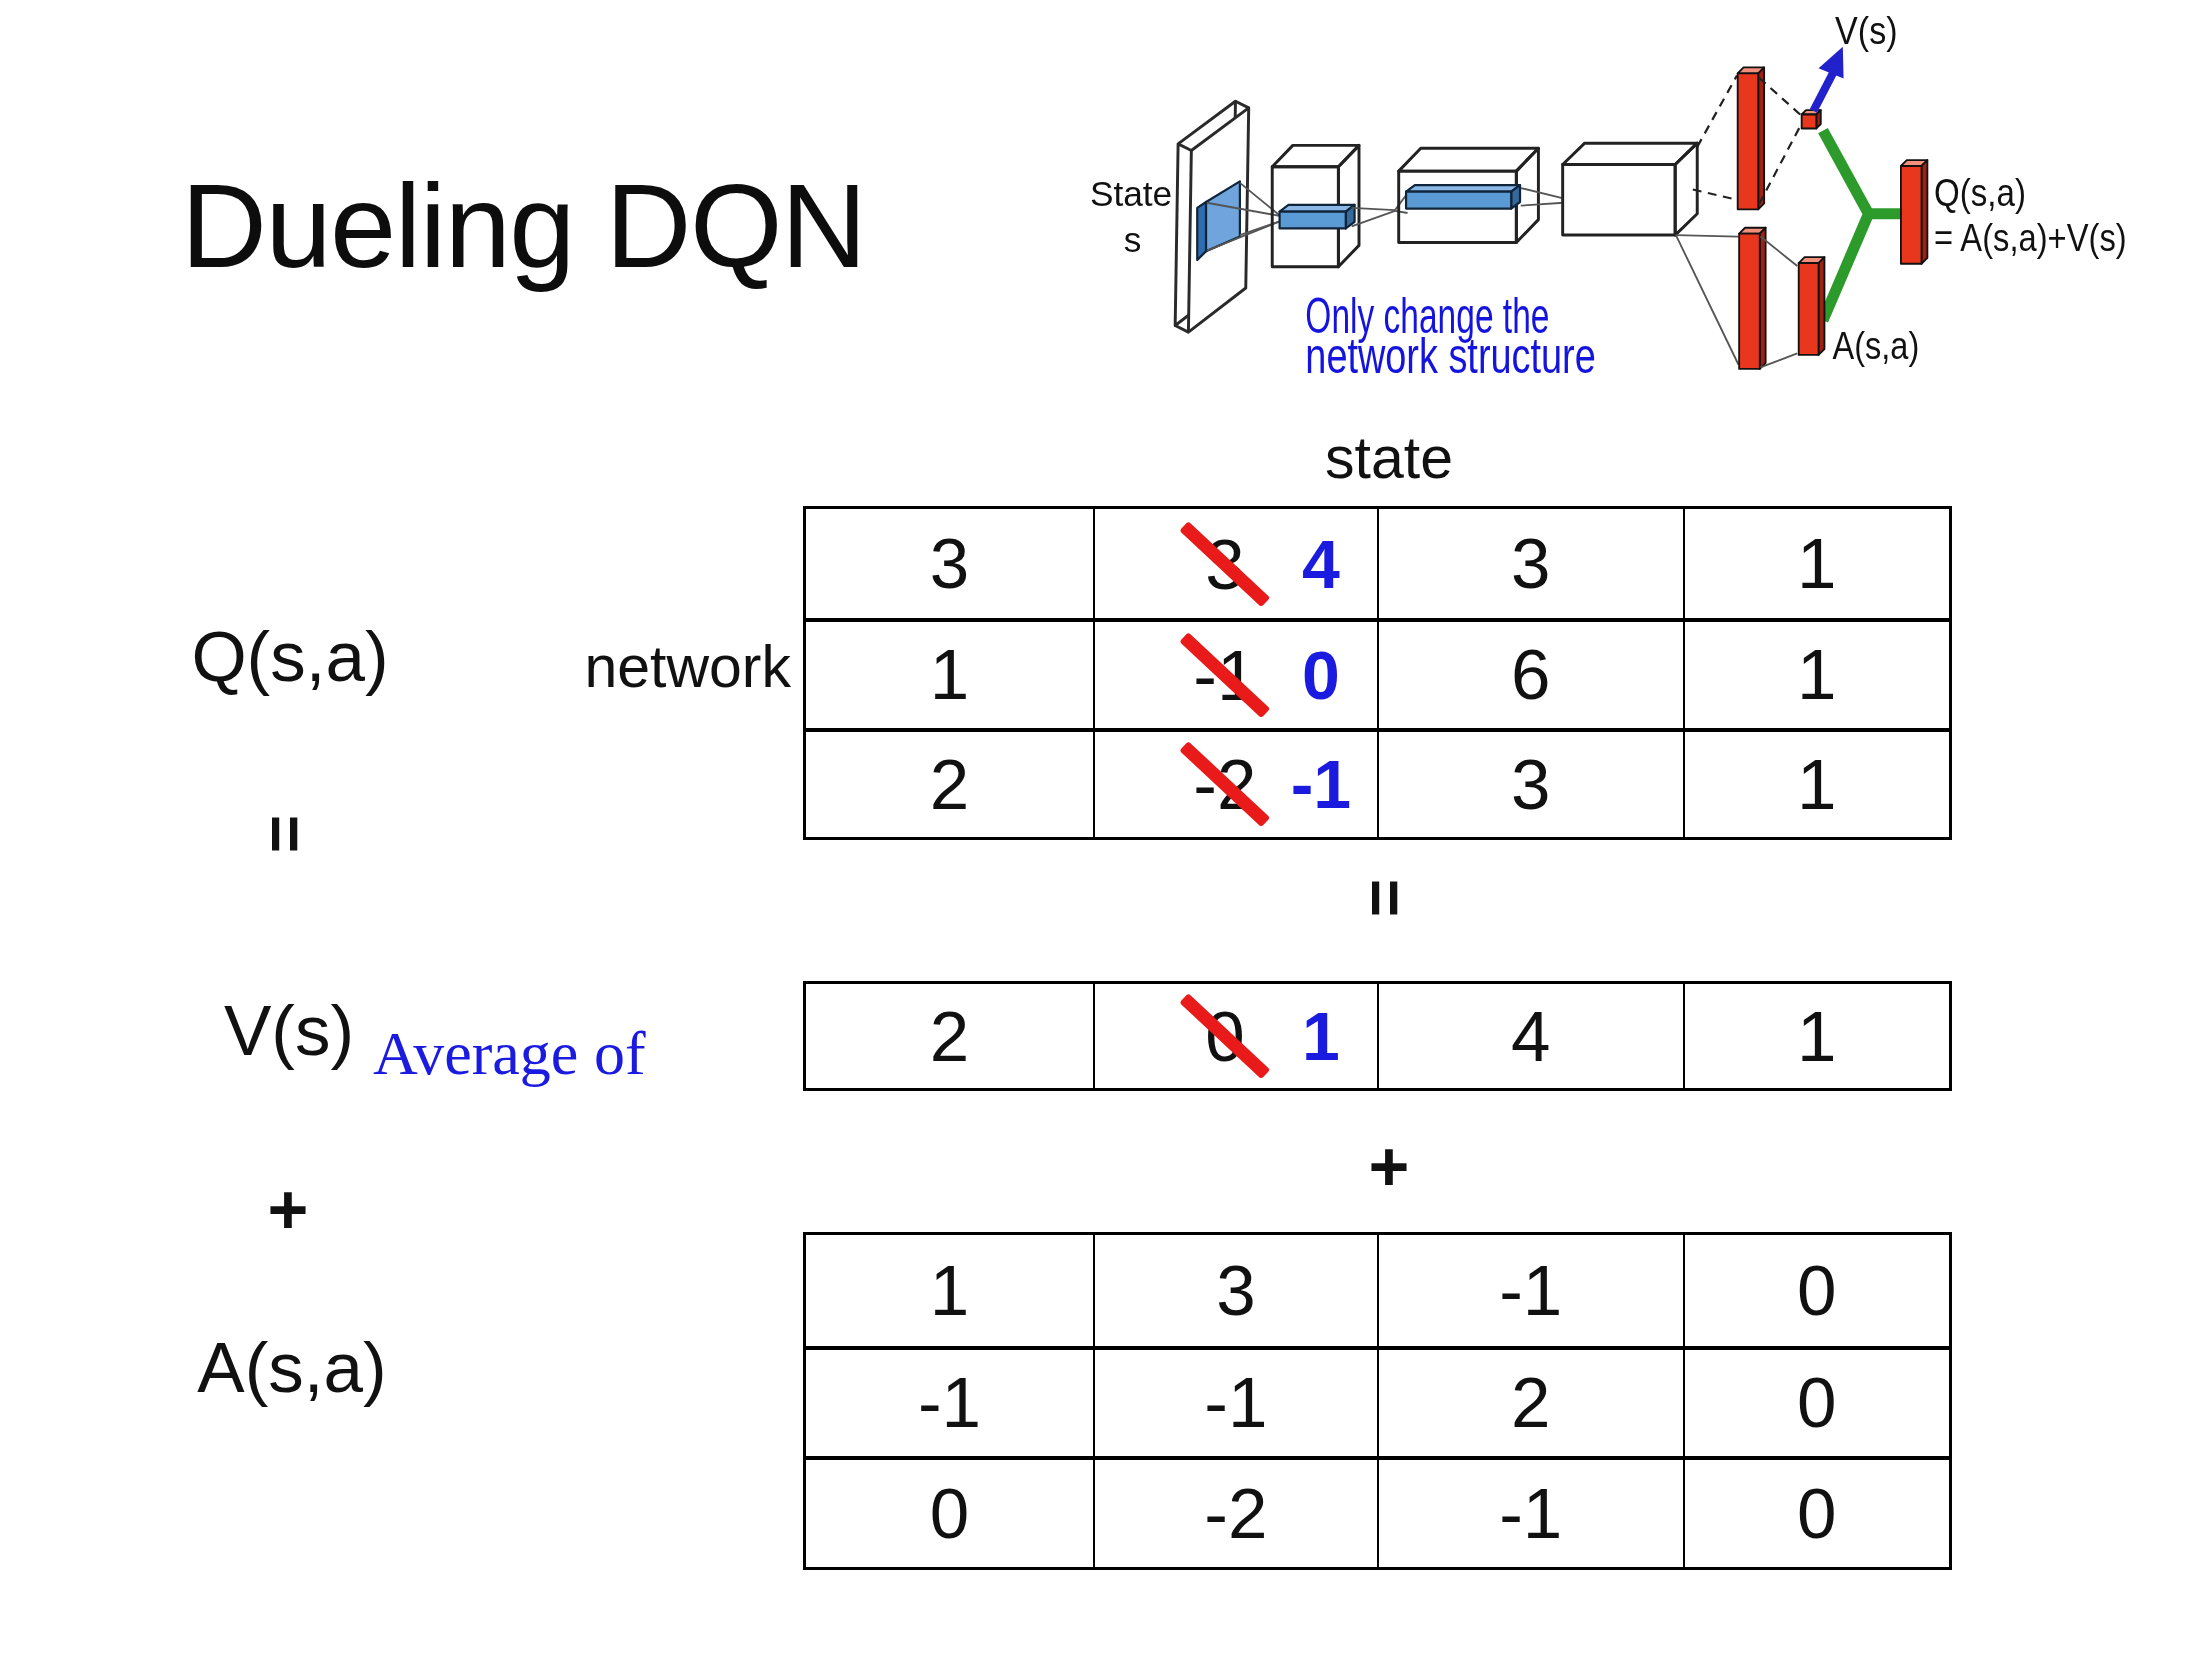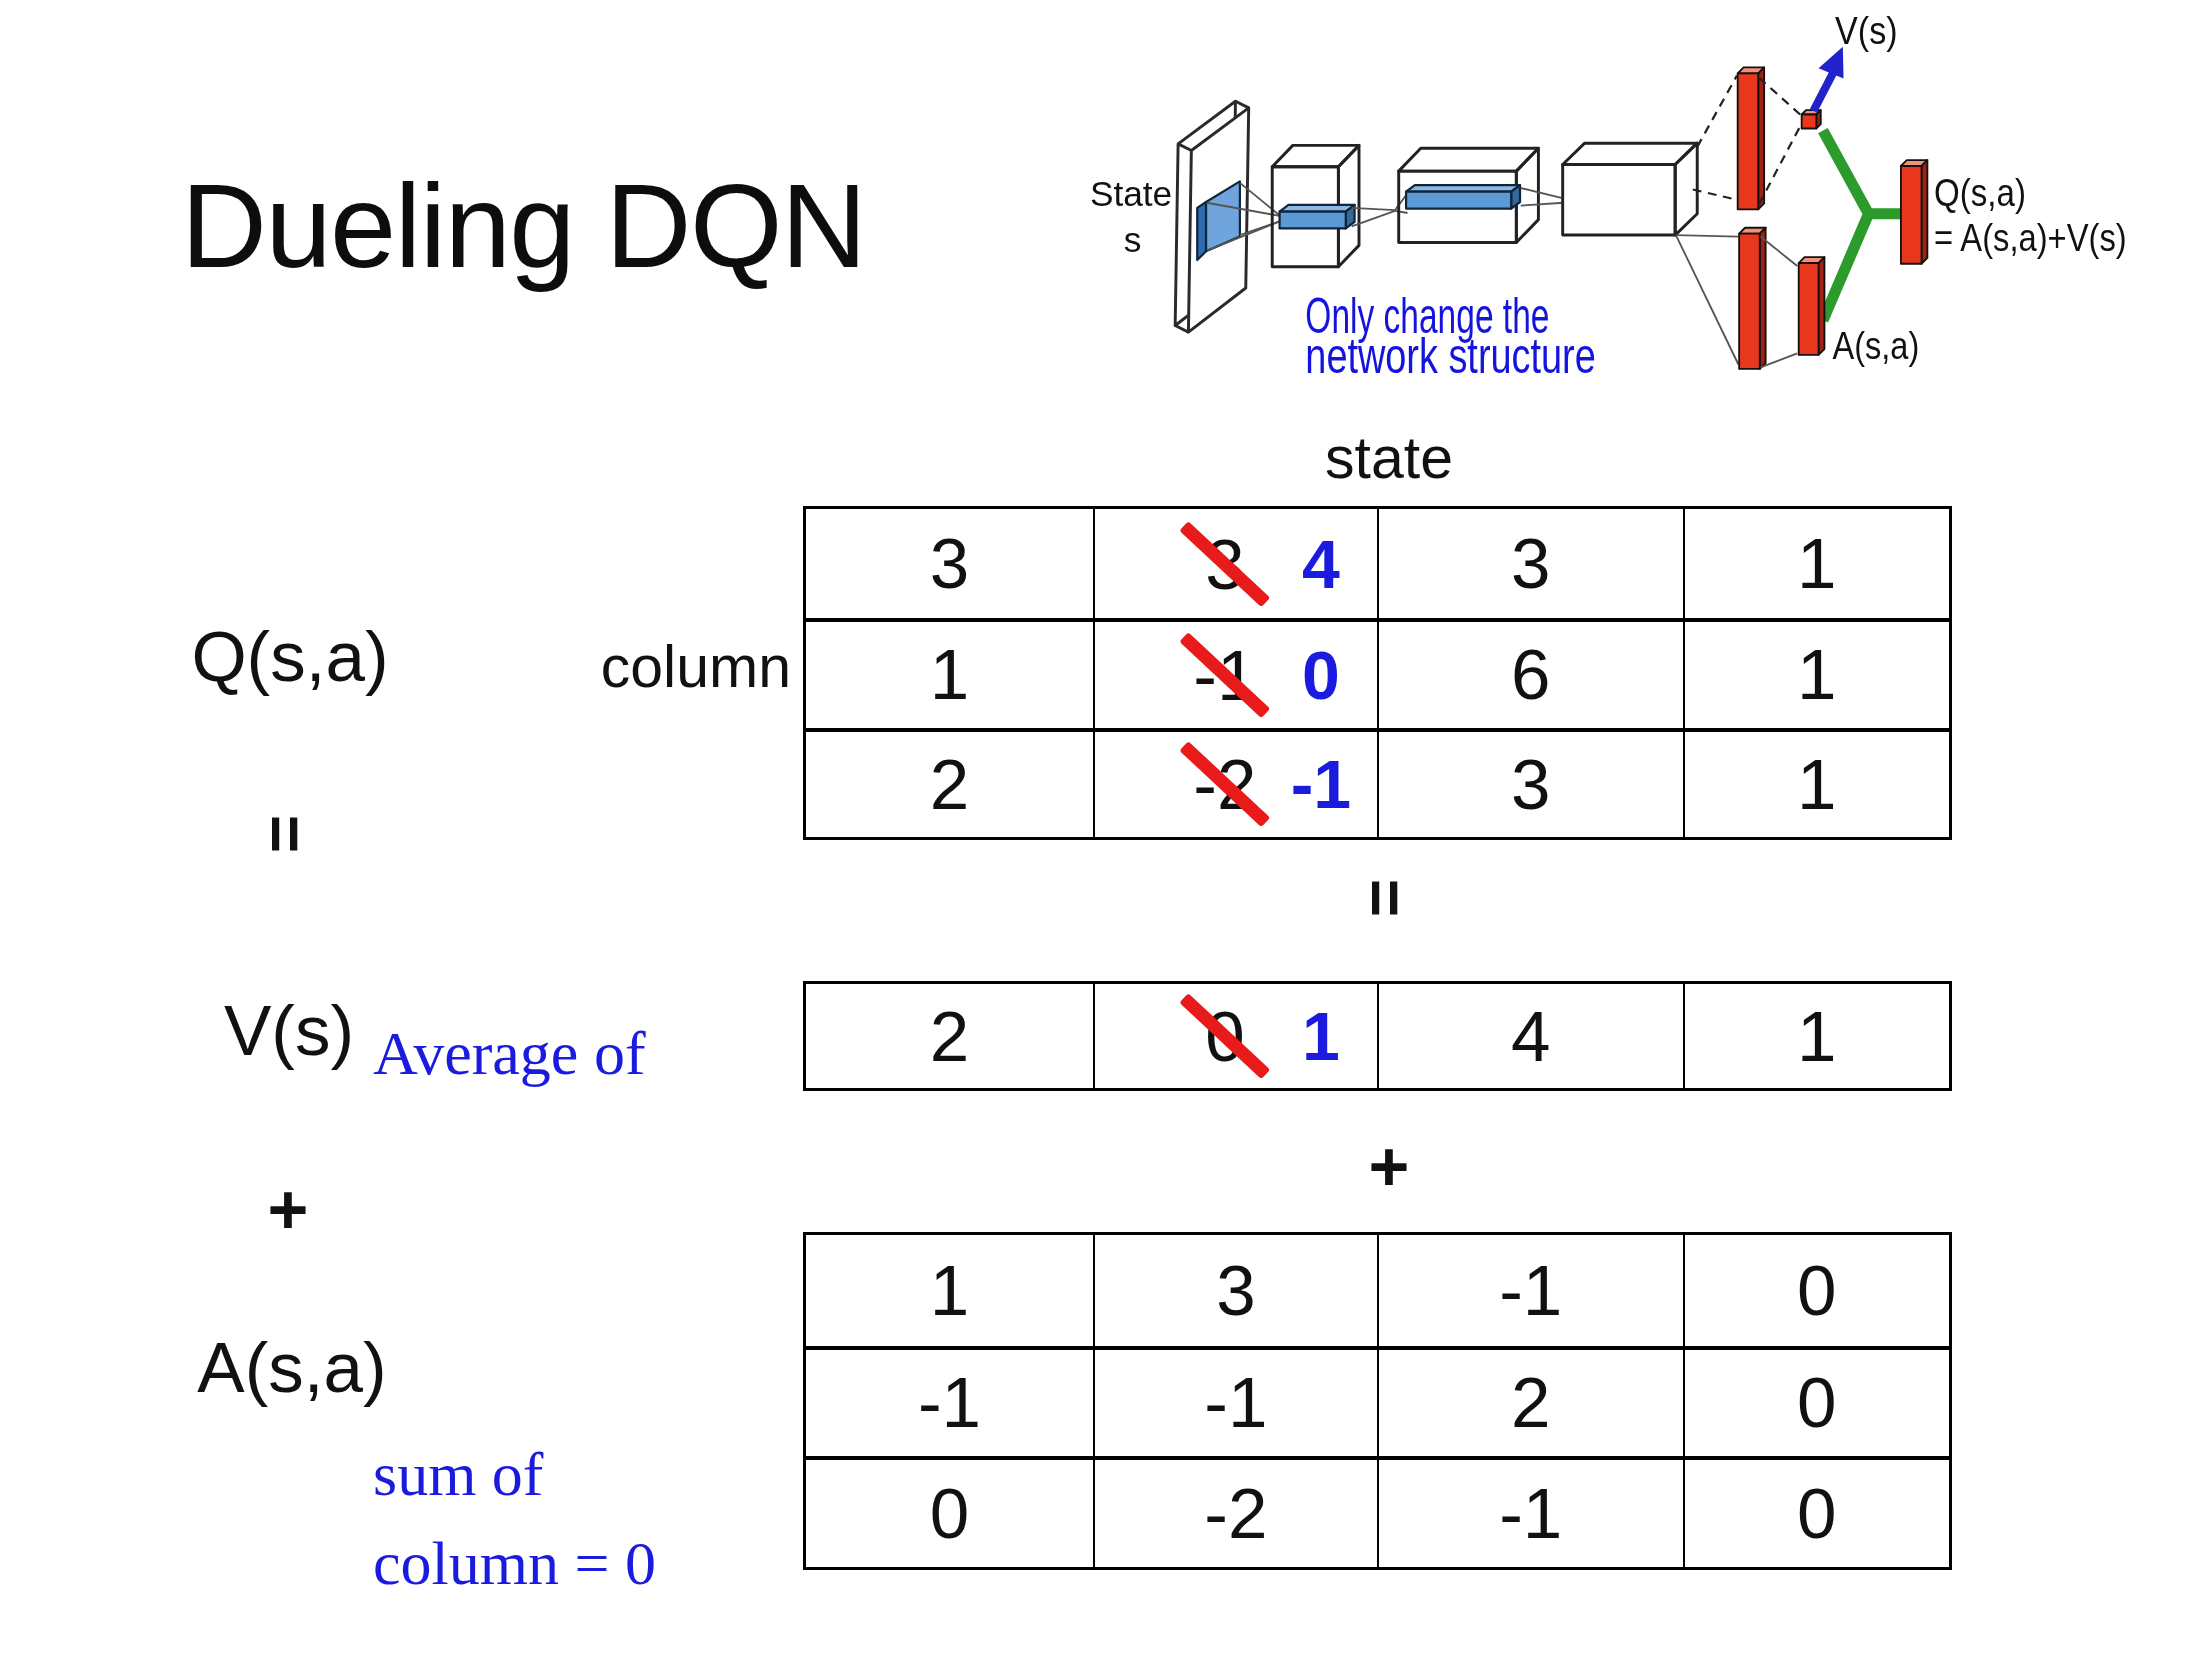--- a/index.html
+++ b/index.html
@@ -195,28 +195,24 @@
 
   <div id="q-term" class="abs cx">Q(s,a)</div>
   <div id="equals-left" class="abs">=</div>
   <div id="v-term" class="abs cx">V(s)</div>
   <div id="plus-left" class="abs cx">+</div>
   <div id="a-term" class="abs cx">A(s,a)</div>
   <div id="equals-mid" class="abs">=</div>
   <div id="plus-mid" class="abs cx">+</div>
 
   <div id="state-header" class="abs cx">state</div>
-  <div id="action-header" class="abs rx">column</div>
+  <div id="action-header" class="abs rx">network</div>
 
   <div id="v-note" class="note">
     <div>Average of</div>
-  </div>
-  <div id="a-note" class="note">
-    <div>sum of</div>
-    <div>column = 0</div>
   </div>
 
   <div id="q-table" class="num-table">
       <div class="cell r0 c0">
         <span>3</span>
       </div>
       <div class="cell r0">
         <span class="old-val">3</span>
         <span class="slash"></span>
         <span class="new-val">4</span>

